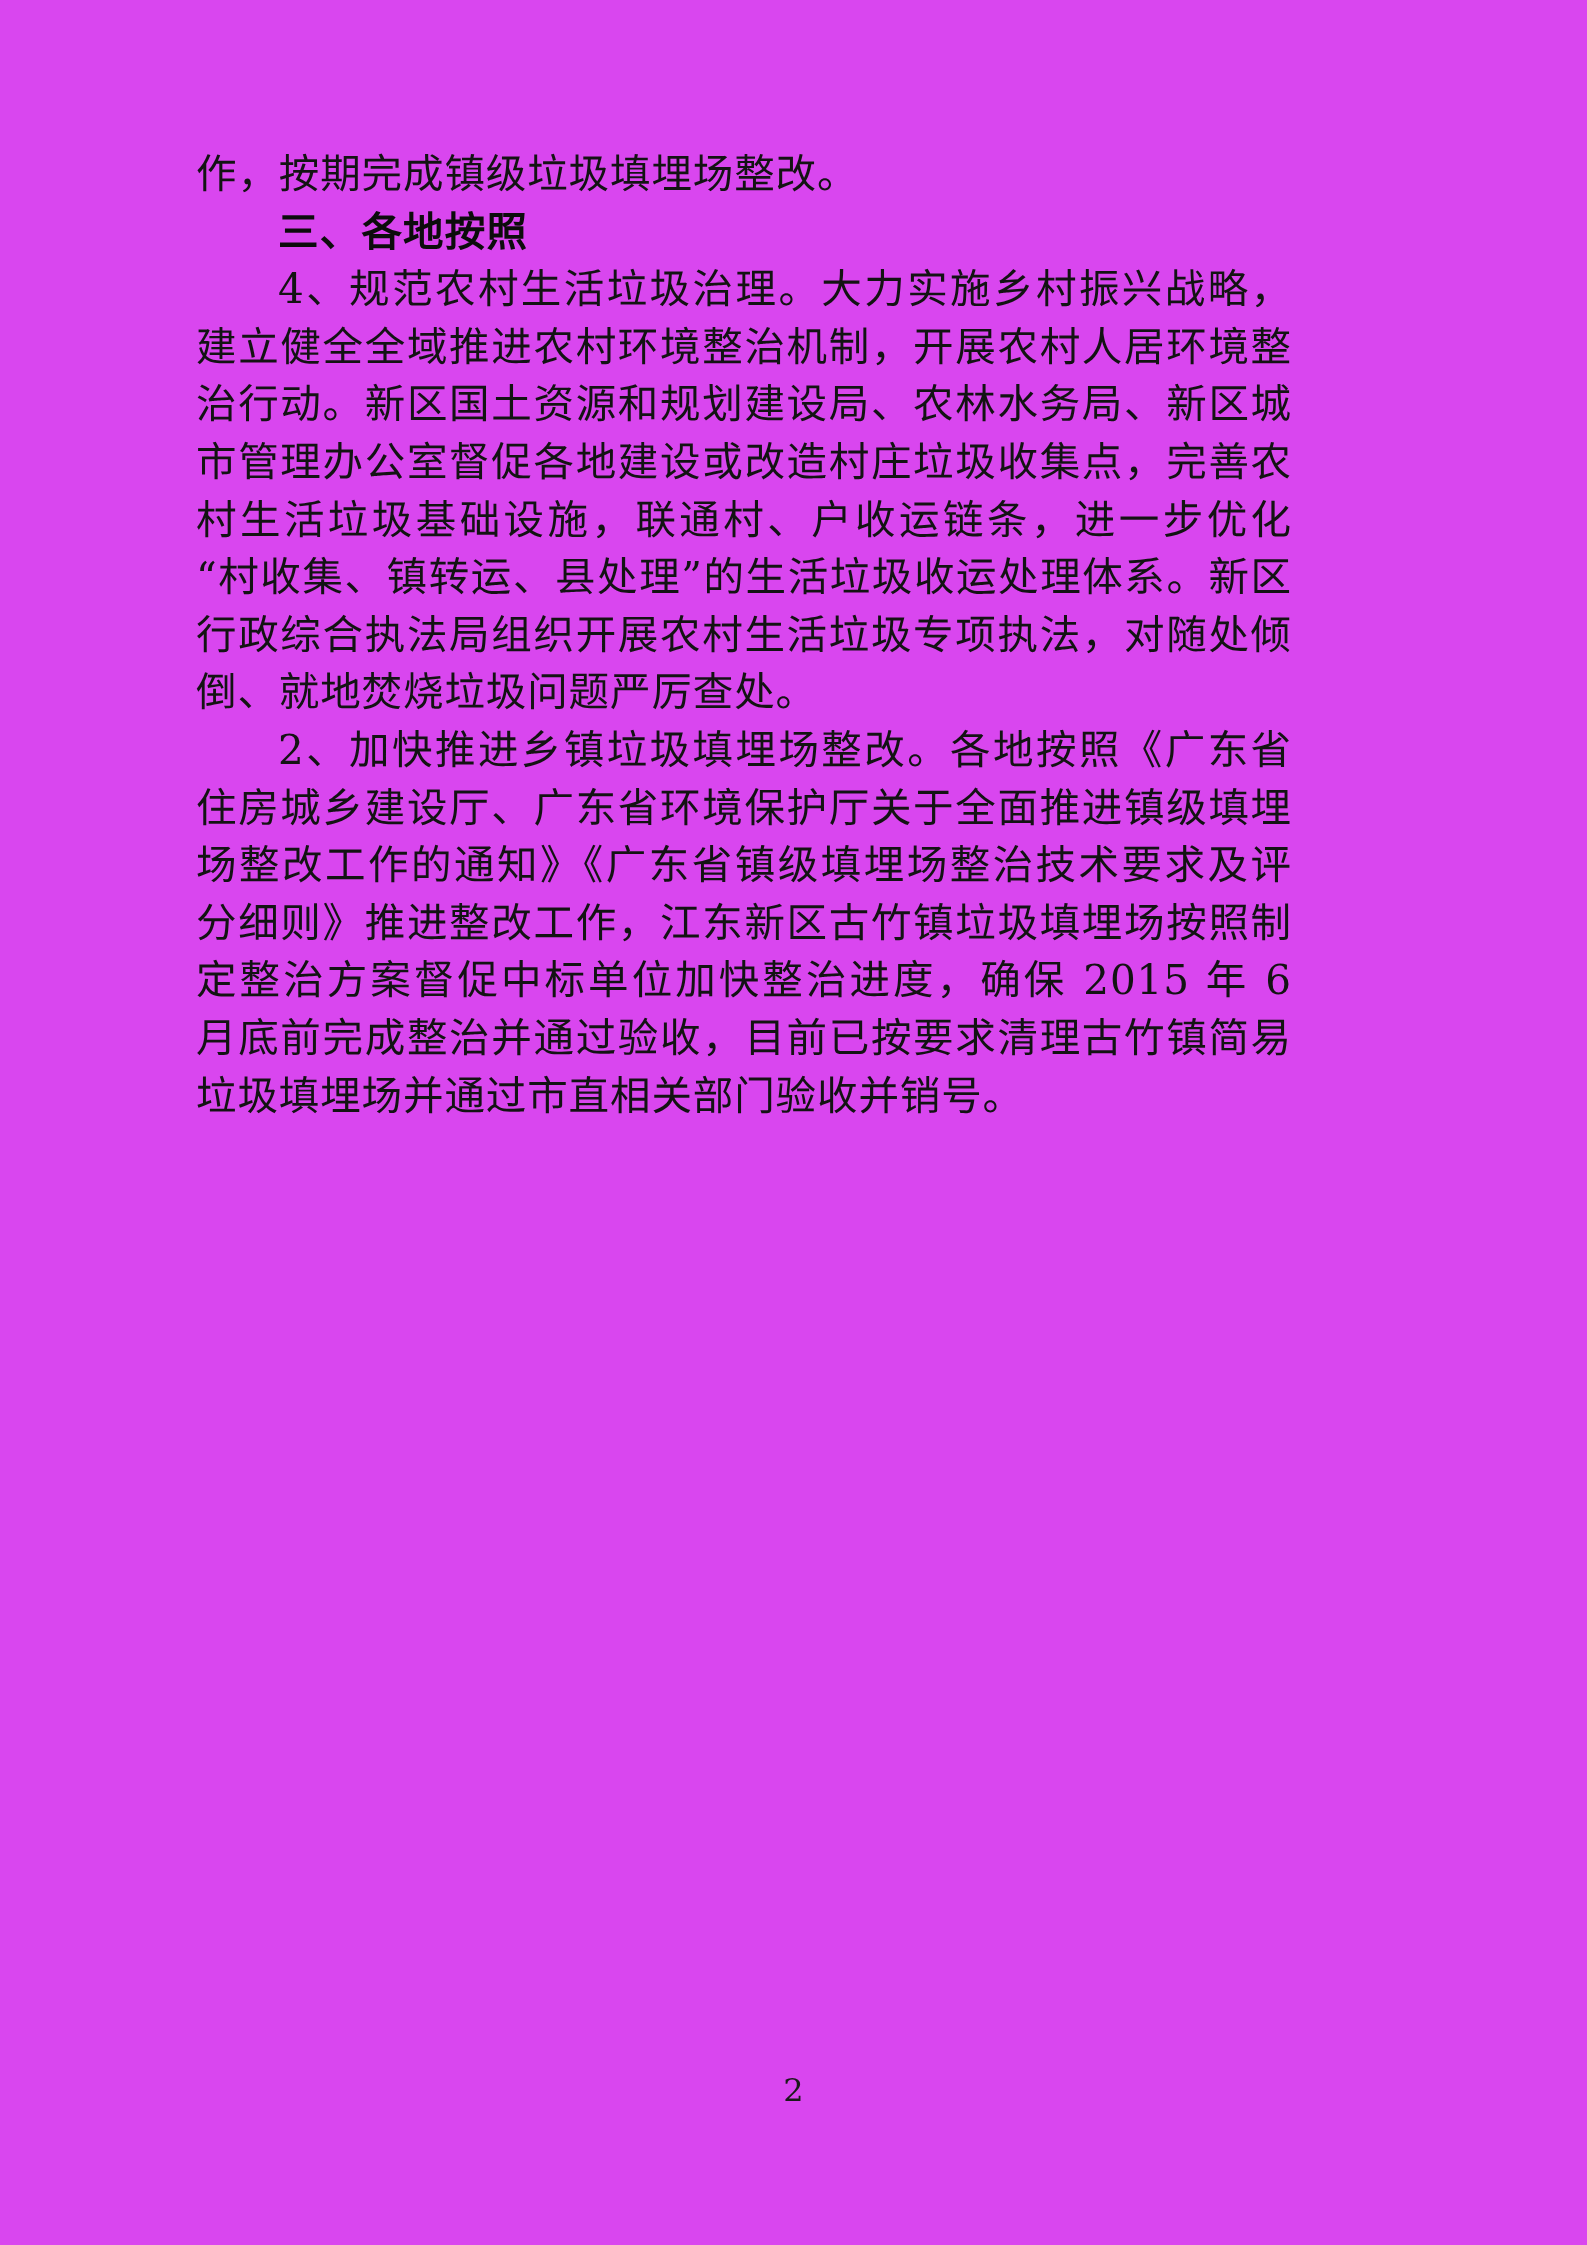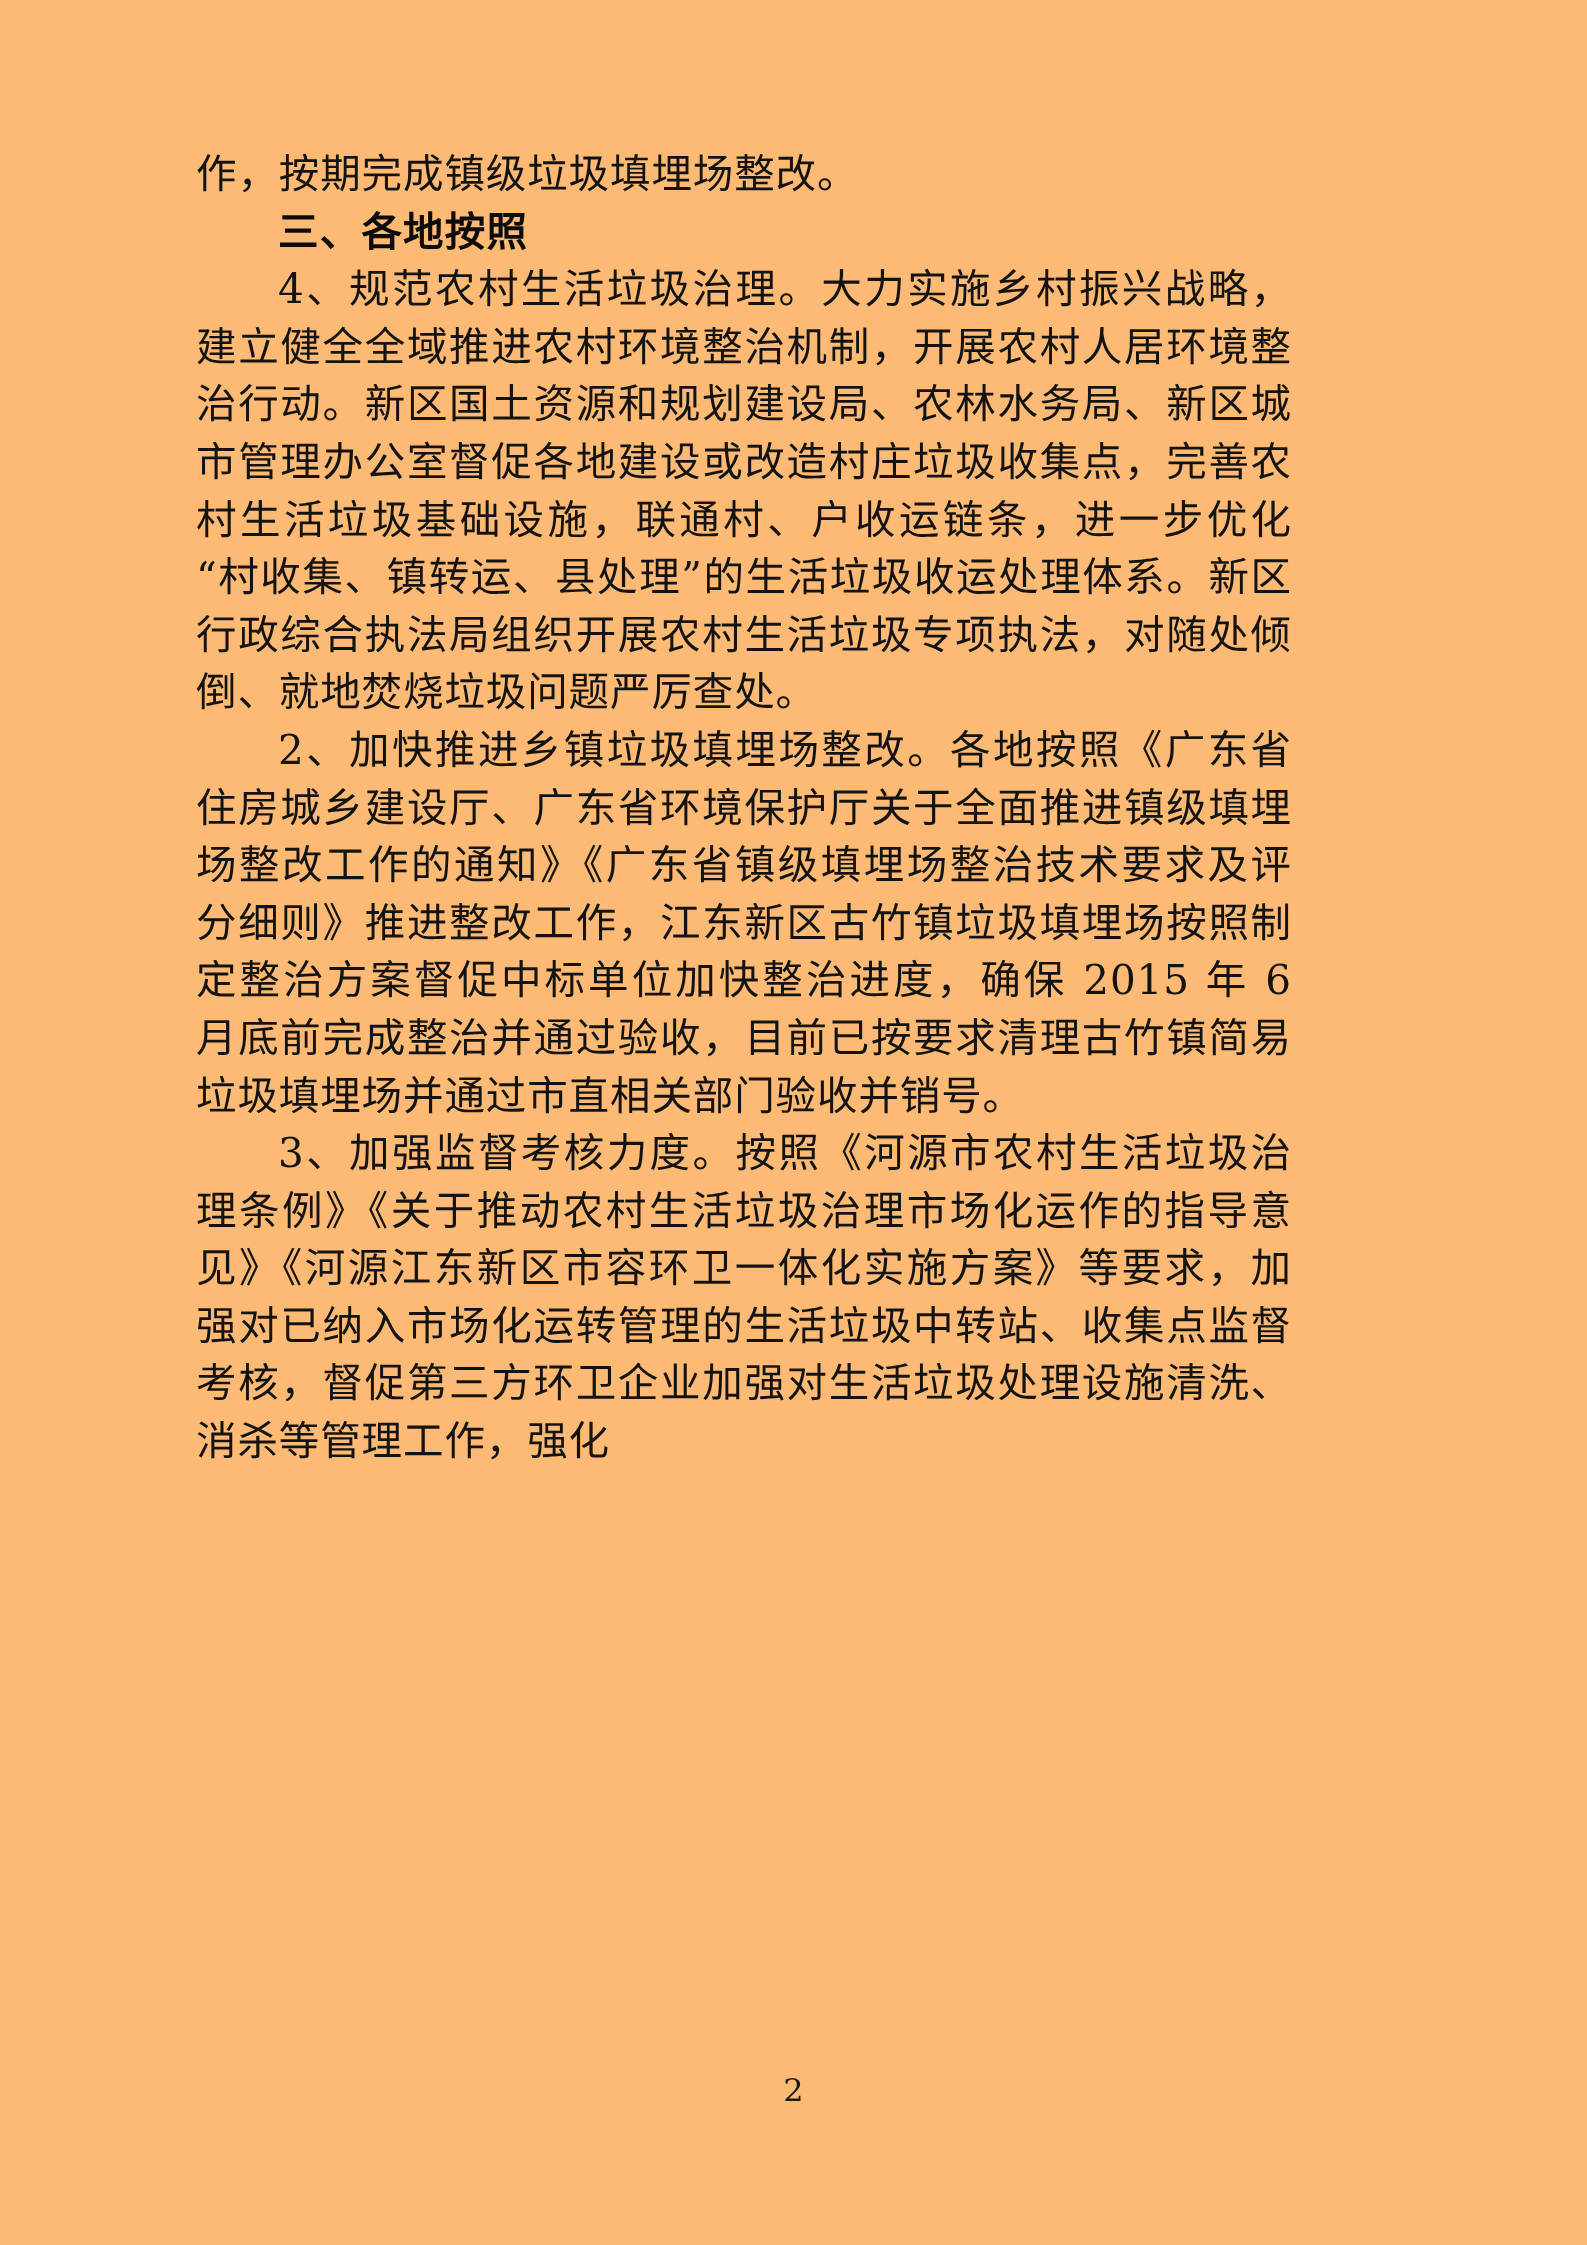--- a/index.html
+++ b/index.html
@@ -9,21 +9,21 @@
     background: #ffffff;
   }
   body {
     font-family: "DejaVu Serif", "Liberation Serif", serif;
   }
 
   .page {
     position: relative;
     width: 1587px;
     height: 2245px;
-    background: #fdba74;
+    background: #d946ef;
     overflow: hidden;
     box-sizing: border-box;
   }
 
   
   .content {
     position: absolute;
     left: 196px;
     top: 146px;
     width: 1096px;
@@ -81,19 +81,18 @@
   <div class="content">
 
     <p class="para continued">作，按期完成镇级垃圾填埋场整改。</p>
 
     <h2 class="heading">三、各地按照</h2>
 
     <p class="para indent">4、规范农村生活垃圾治理。大力实施乡村振兴战略，建立健全全域推进农村环境整治机制，开展农村人居环境整治行动。新区国土资源和规划建设局、农林水务局、新区城市管理办公室督促各地建设或改造村庄垃圾收集点，完善农村生活垃圾基础设施，联通村、户收运链条，进一步优化“村收集、镇转运、县处理”的生活垃圾收运处理体系。新区行政综合执法局组织开展农村生活垃圾专项执法，对随处倾倒、就地焚烧垃圾问题严厉查处。</p>
 
     <p class="para indent">2、加快推进乡镇垃圾填埋场整改。各地按照《广东省住房城乡建设厅、广东省环境保护厅关于全面推进镇级填埋场整改工作的通知》《广东省镇级填埋场整治技术要求及评分细则》推进整改工作，江东新区古竹镇垃圾填埋场按照制定整治方案督促中标单位加快整治进度，确保 2015 年 6 月底前完成整治并通过验收，目前已按要求清理古竹镇简易垃圾填埋场并通过市直相关部门验收并销号。</p>
 
-    <p class="para indent">3、加强监督考核力度。按照《河源市农村生活垃圾治理条例》《关于推动农村生活垃圾治理市场化运作的指导意见》《河源江东新区市容环卫一体化实施方案》等要求，加强对已纳入市场化运转管理的生活垃圾中转站、收集点监督考核，督促第三方环卫企业加强对生活垃圾处理设施清洗、消杀等管理工作，强化</p>
 
   </div>
 
   <div class="page-number">2</div>
 
 </div>
 
 </body></html>

